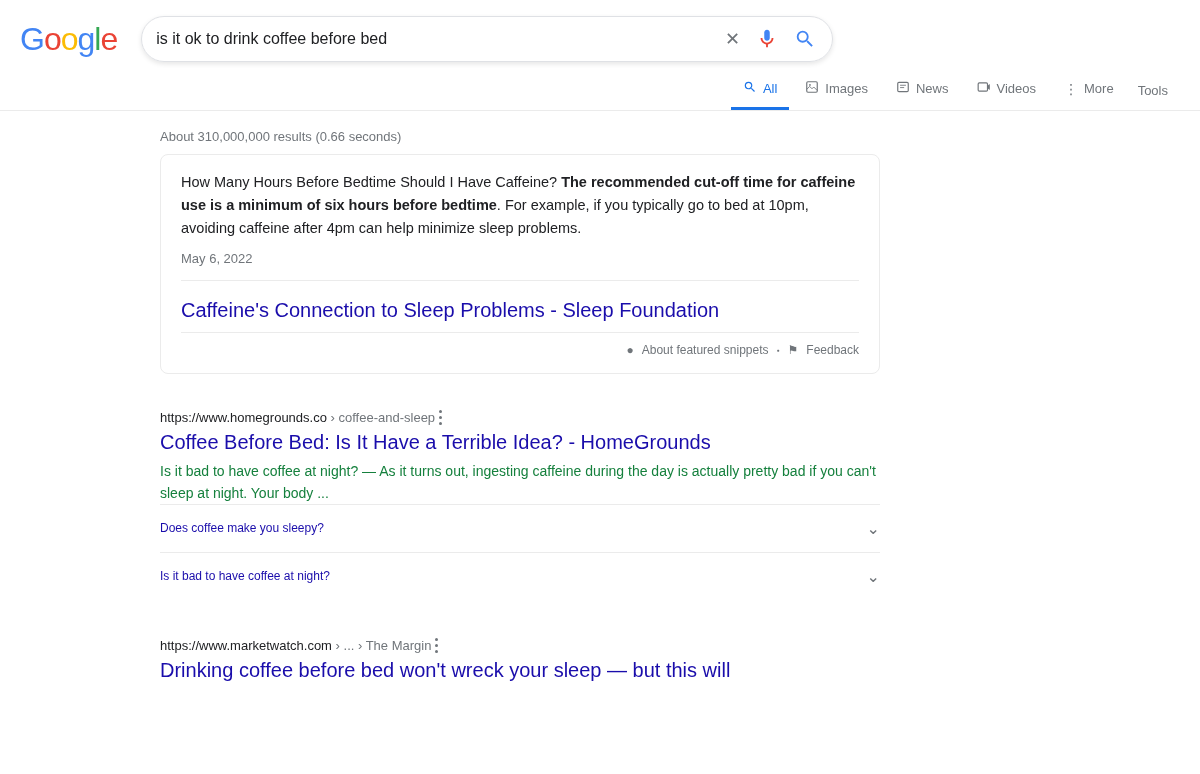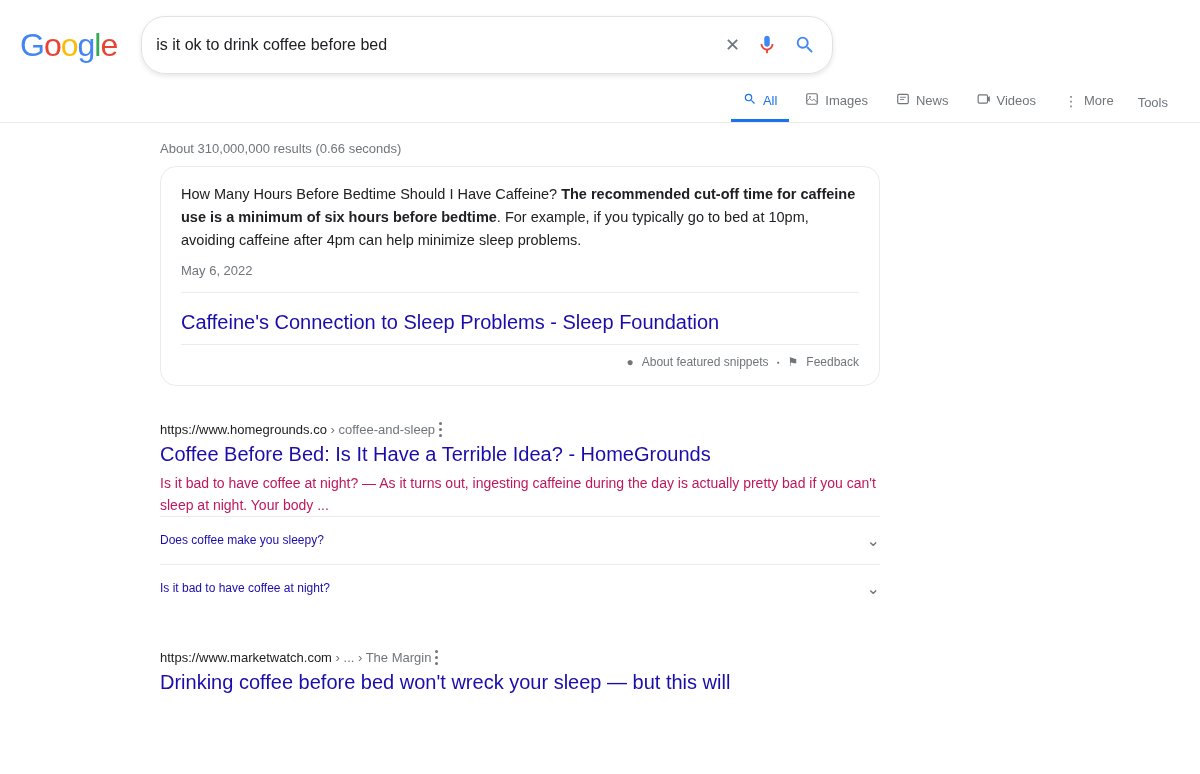--- a/index.html
+++ b/index.html
@@ -30,21 +30,21 @@
     .logo-e { color: #EA4335; }
 
     .search-bar-wrapper {
       flex: 1;
       max-width: 692px;
       display: flex;
       align-items: center;
       border: 1px solid #dfe1e5;
       border-radius: 24px;
       padding: 0 14px;
-      height: 58px;
+      height: 46px;
       box-shadow: 0 2px 5px rgba(0,0,0,0.1);
     }
     .search-input {
       flex: 1;
       border: none;
       outline: none;
       font-size: 16px;
       color: #202124;
       background: transparent;
     }
@@ -111,21 +111,21 @@
 
     .results-count {
       font-size: 13px;
       color: #70757a;
       padding: 18px 0 10px 0;
     }
 
     
     .featured-snippet {
       border: 1px solid #ebebeb;
-      border-radius: 16px;
+      border-radius: 8px;
       padding: 16px 20px;
       margin-bottom: 16px;
       max-width: 720px;
     }
     .featured-text {
       font-size: 14.5px;
       line-height: 1.6;
       color: #202124;
       margin-bottom: 10px;
     }
@@ -186,21 +186,21 @@
       align-items: center;
       margin-bottom: 4px;
     }
     .result-url {
       font-size: 13px;
       color: #202124;
     }
     .result-url .breadcrumb { color: #70757a; }
     .result-snippet {
       font-size: 14px;
-      color: #be185d;
+      color: #15803d;
       line-height: 1.58;
       margin-top: 6px;
     }
 
     
     .faq-item {
       display: flex;
       align-items: center;
       justify-content: space-between;
       padding: 14px 0;

